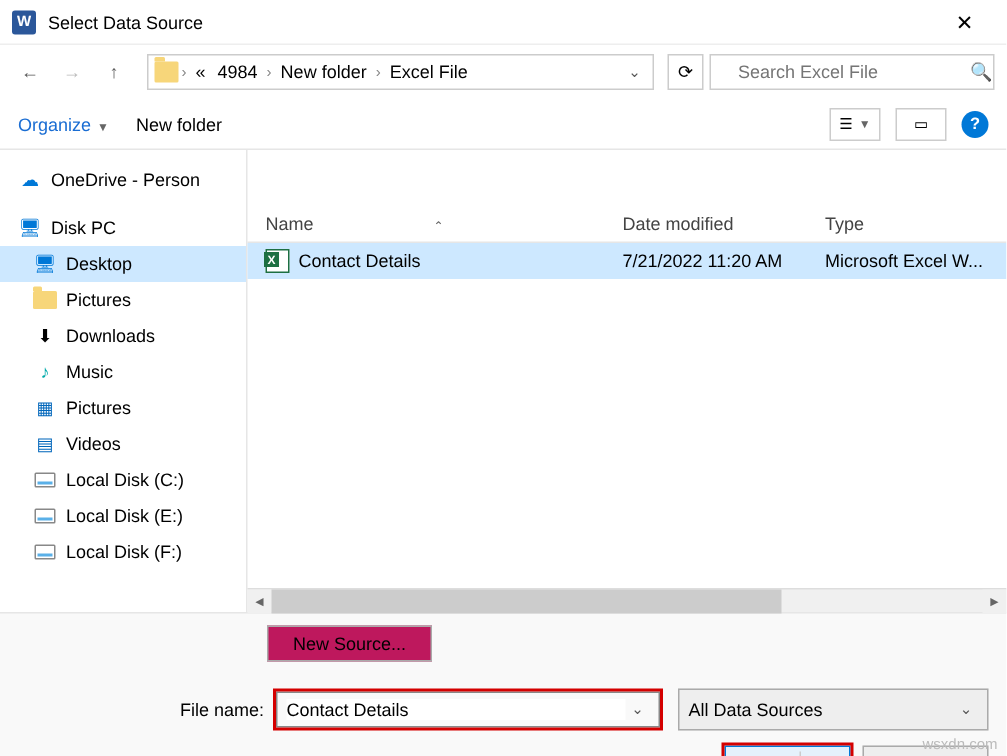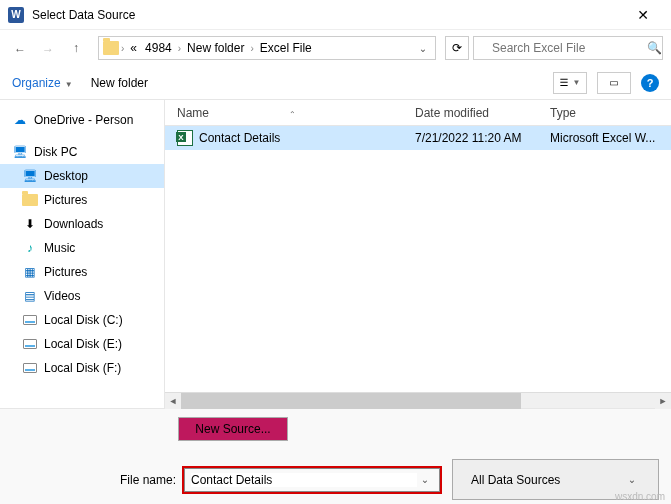--- a/index.html
+++ b/index.html
@@ -36,42 +36,42 @@
 .tree-item.selected { background: #cde8ff; }
 .tree-item.pc { padding-left: 12px; }
 .ticon { width: 16px; height: 16px; display: flex; align-items: center; justify-content: center; font-size: 12px; }
 .cloud { color: #0078d7; }
 .monitor { color: #0078d7; }
 .dfolder { width: 16px; height: 12px; background: #f7d67a; position: relative; border-radius: 1px; }
 .dfolder::before { content: ""; position: absolute; top: -3px; left: 0; width: 6px; height: 3px; background: #f7d67a; border-radius: 1px 1px 0 0; }
 .disk { width: 14px; height: 10px; border: 1px solid #888; border-radius: 1px; position: relative; }
 .disk::after { content: ""; position: absolute; bottom: 1px; left: 1px; right: 1px; height: 2px; background: #5ab0e8; }
 
-.filepane { flex: 1; display: flex; flex-direction: column; position: relative; }
+.filepane { flex: 1; display: flex; flex-direction: column; position: relative; margin-top: 36px; }
 .cols { display: flex; height: 26px; border-bottom: 1px solid #e6e6e6; align-items: center; color: #444; }
 .cname { width: 250px; padding-left: 12px; }
 .cdate { width: 135px; }
 .ctype { flex: 1; }
 .sort-caret { font-size: 8px; color: #666; margin-left: 80px; }
 .filerow { display: flex; height: 24px; align-items: center; background: #cde8ff; }
 .filerow .cname { display: flex; align-items: center; gap: 6px; }
 .xicon { width: 16px; height: 16px; background: #fff; border: 1px solid #1d6f42; position: relative; }
 .xicon::after { content: "X"; position: absolute; left: -2px; top: 1px; width: 10px; height: 10px; background: #1d6f42; color: #fff; font-size: 8px; font-weight: bold; display: flex; align-items: center; justify-content: center; }
 .hscroll { position: absolute; bottom: 0; left: 0; right: 0; height: 16px; background: #f0f0f0; border-top: 1px solid #ddd; display: flex; }
 .harrow { width: 16px; height: 16px; display: flex; align-items: center; justify-content: center; font-size: 9px; color: #666; background: #f0f0f0; }
 .hthumb { width: 340px; height: 16px; background: #ccc; }
 
 .bottom { border-top: 1px solid #e6e6e6; background: #f9f9f9; padding: 8px 12px; }
 .newsrc { margin-left: 166px; width: 110px; height: 24px; border: 1px solid #aaa; background: #be185d; text-align: center; line-height: 22px; }
 .fnrow { display: flex; align-items: center; margin-top: 18px; }
 .fnlabel { width: 172px; text-align: right; padding-right: 8px; }
 .fninput { width: 256px; height: 24px; border: 1px solid #888; outline: 2px solid #d40000; padding: 0 6px; display: flex; align-items: center; }
 .fninput input { border: none; outline: none; flex: 1; font-size: 12px; }
 .cbbtn { width: 16px; color: #555; font-size: 10px; text-align: center; }
-.srcbox { margin-left: 12px; flex: 1; height: 41px; border: 1px solid #aaa; background: #eee; display: flex; align-items: center; padding: 0 18px; }
+.srcbox { margin-left: 12px; flex: 1; height: 28px; border: 1px solid #aaa; background: #eee; display: flex; align-items: center; padding: 0 6px; }
 .btnrow { display: flex; align-items: center; margin-top: 10px; justify-content: flex-end; gap: 8px; }
 .tools { margin-right: auto; margin-left: 396px; display: flex; align-items: center; gap: 4px; }
 .btn { width: 84px; height: 24px; border: 1px solid #aaa; background: #eee; display: flex; align-items: center; justify-content: center; }
 .btn.open { border: 1px solid #0078d7; background: #e5f1fb; outline: 2px solid #d40000; }
 .divider { width: 1px; height: 16px; background: #ccc; margin: 0 4px; }
 
 .watermark { position: absolute; right: 6px; bottom: 2px; font-size: 10px; color: #bbb; }
 </style>
 </head>
 <body>

